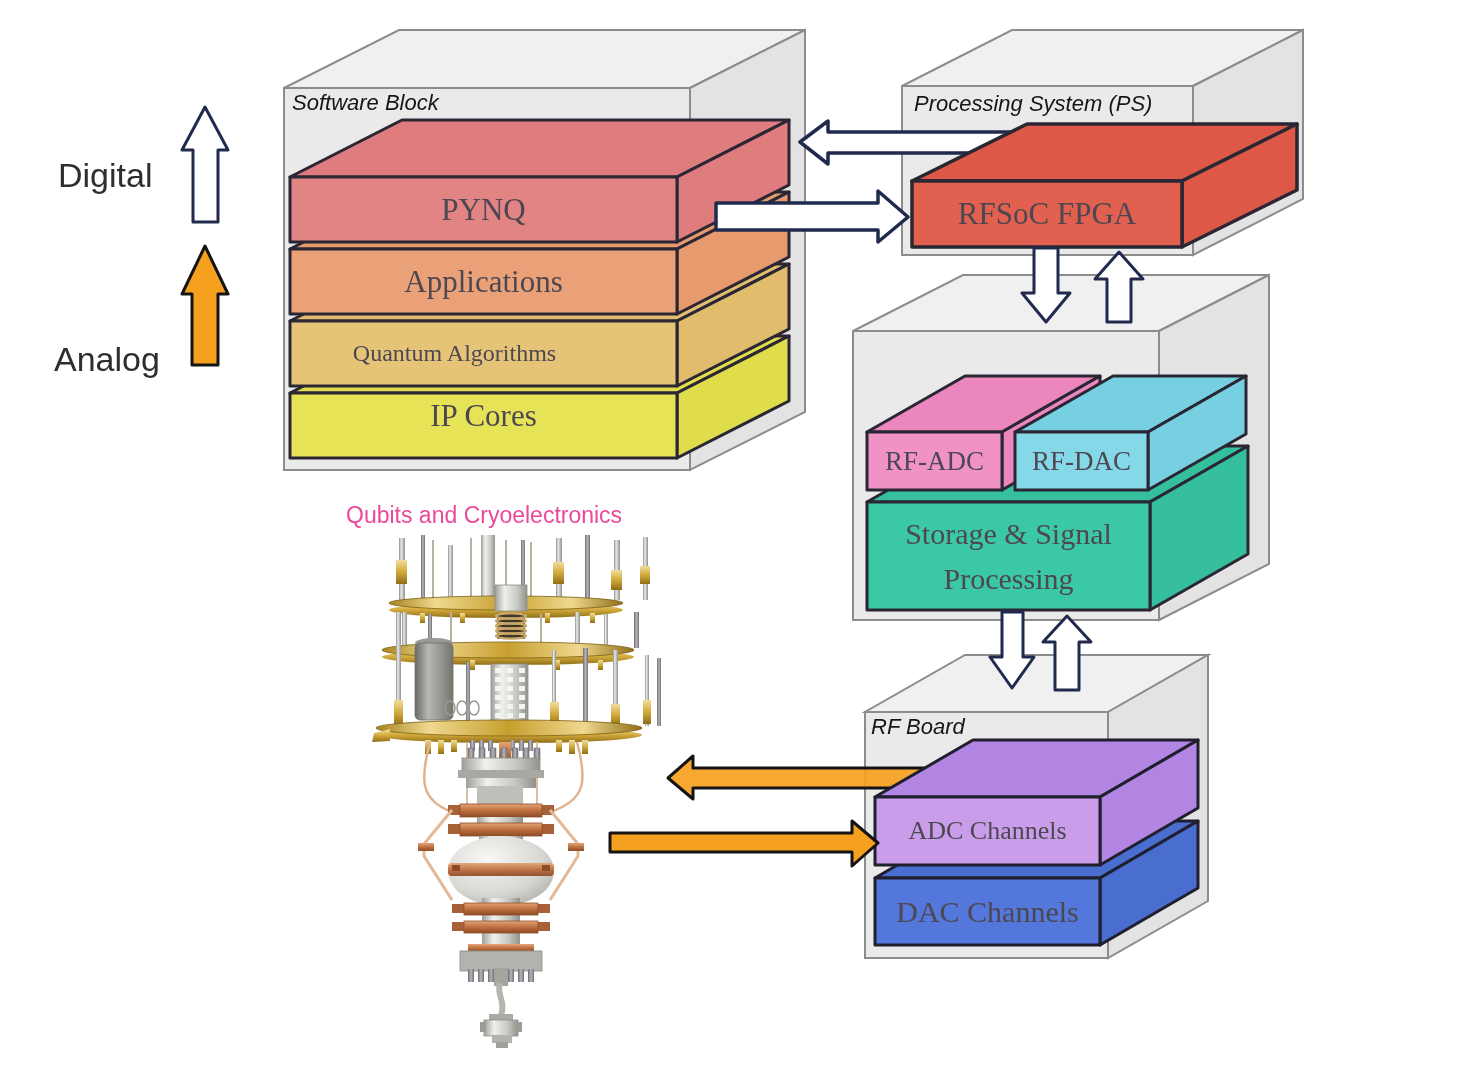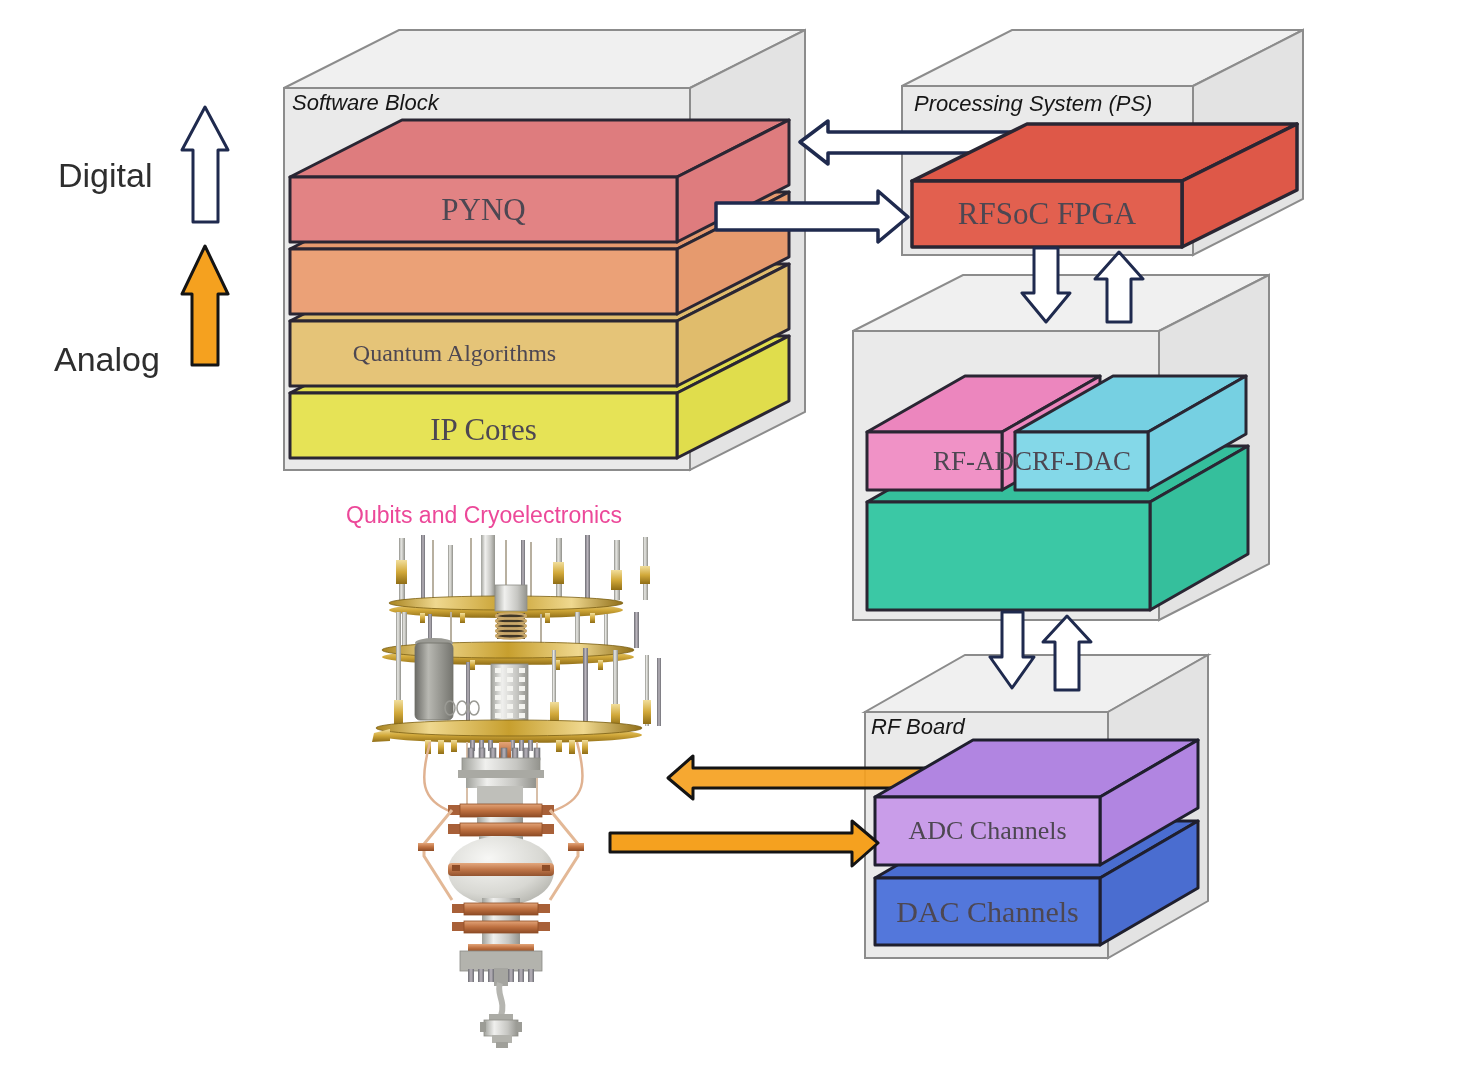--- a/index.html
+++ b/index.html
@@ -374,24 +374,26 @@
 <div class="sideLbl" style="left:58px;top:156px;">Digital</div>
 <div class="sideLbl" style="left:54px;top:292px;margin-top:48px;">Analog</div>
 
 <div class="corner" style="left:292px;top:90px;">Software Block</div>
 <div class="corner" style="left:914px;top:91px;">Processing System (PS)</div>
 <div class="corner" style="left:871px;top:714px;">RF Board</div>
 
 <div class="qubitsLbl" style="left:346px;top:502px;">Qubits and Cryoelectronics</div>
 
 <div class="lbl" style="left:290px;top:177px;width:387px;height:65px;font-size:31px;">PYNQ</div>
+<div class="lbl" style="left:290px;top:249px;width:387px;height:65px;font-size:31px;">Applications</div>
 <div class="lbl" style="left:290px;top:321px;width:329px;height:65px;font-size:24px;">Quantum Algorithms</div>
-<div class="lbl" style="left:290px;top:407px;width:387px;height:46px;font-size:31px;">IP Cores</div>
+<div class="lbl" style="left:290px;top:393px;width:387px;height:46px;font-size:31px;">IP Cores</div>
 
 <div class="lbl" style="left:912px;top:181px;width:270px;height:66px;font-size:31px;">RFSoC FPGA</div>
 
-<div class="lbl" style="left:867px;top:432px;width:135px;height:58px;font-size:27px;margin-left:48px;">RF-ADC</div>
+<div class="lbl" style="left:867px;top:432px;width:135px;height:58px;font-size:27px;">RF-ADC</div>
 <div class="lbl" style="left:1015px;top:432px;width:133px;height:58px;font-size:27px;">RF-DAC</div>
+<div class="lbl" style="left:867px;top:502px;width:283px;height:108px;font-size:30px;line-height:1.5;">Storage &amp; Signal Processing</div>
 
 <div class="lbl" style="left:875px;top:797px;width:225px;height:68px;font-size:26px;">ADC Channels</div>
 <div class="lbl" style="left:875px;top:878px;width:225px;height:67px;font-size:30px;">DAC Channels</div>
 
 </div>
 
 </body></html>

